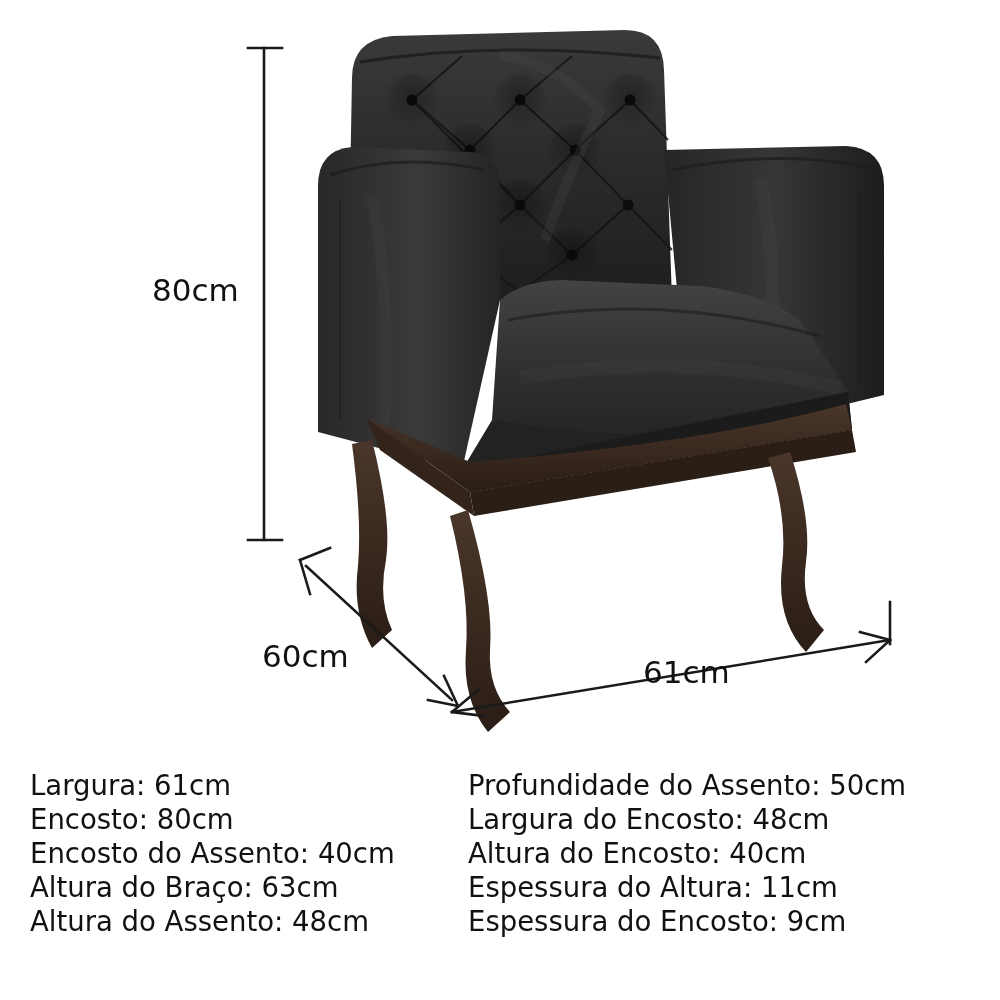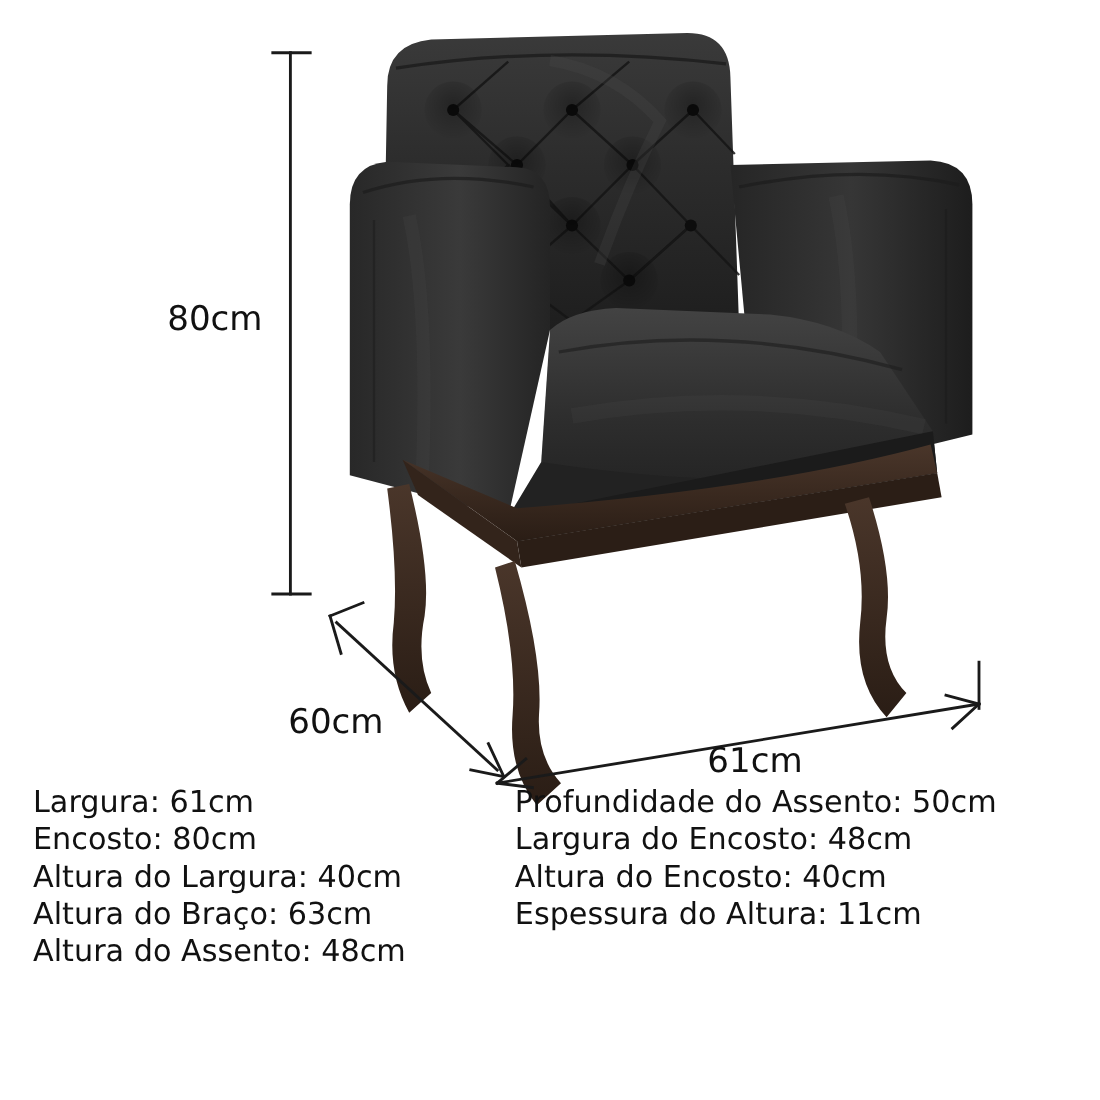--- a/index.html
+++ b/index.html
@@ -30,26 +30,26 @@
   .dim-label {
     position: absolute;
     font-size: 31px;
     font-family: "DejaVu Sans", sans-serif;
     color: #111111;
     white-space: nowrap;
     letter-spacing: 0px;
   }
   #dim-height-label { left: 152px; top: 272px; }
   #dim-depth-label  { left: 262px; top: 638px; }
-  #dim-width-label  { left: 643px; top: 674px; }
+  #dim-width-label  { left: 643px; top: 654px; }
 
   .specs {
     position: absolute;
     left: 0;
-    top: 712px;
+    top: 768px;
     width: 1000px;
     display: flex;
     flex-direction: row;
   }
   .spec-col {
     display: flex;
     flex-direction: column;
   }
   .spec-col.left  { width: 468px; padding-left: 30px; box-sizing: border-box; }
   .spec-col.right { width: 532px; padding-left: 0px; box-sizing: border-box; }
@@ -206,25 +206,26 @@
   </svg>
 
   <div class="dim-label" id="dim-height-label">80cm</div>
   <div class="dim-label" id="dim-depth-label">60cm</div>
   <div class="dim-label" id="dim-width-label">61cm</div>
 
   <div class="specs">
     <div class="spec-col left">
       <div class="spec-line">Largura: 61cm</div>
       <div class="spec-line">Encosto: 80cm</div>
-      <div class="spec-line">Altura do Largura: 40cm</div>
+      <div class="spec-line">Encosto do Assento: 40cm</div>
       <div class="spec-line">Altura do Braço: 63cm</div>
       <div class="spec-line">Altura do Assento: 48cm</div>
     </div>
     <div class="spec-col right">
       <div class="spec-line">Profundidade do Assento: 50cm</div>
       <div class="spec-line">Largura do Encosto: 48cm</div>
       <div class="spec-line">Altura do Encosto: 40cm</div>
       <div class="spec-line">Espessura do Altura: 11cm</div>
+      <div class="spec-line">Espessura do Encosto: 9cm</div>
     </div>
   </div>
 
 </div>
 
 </body></html>

